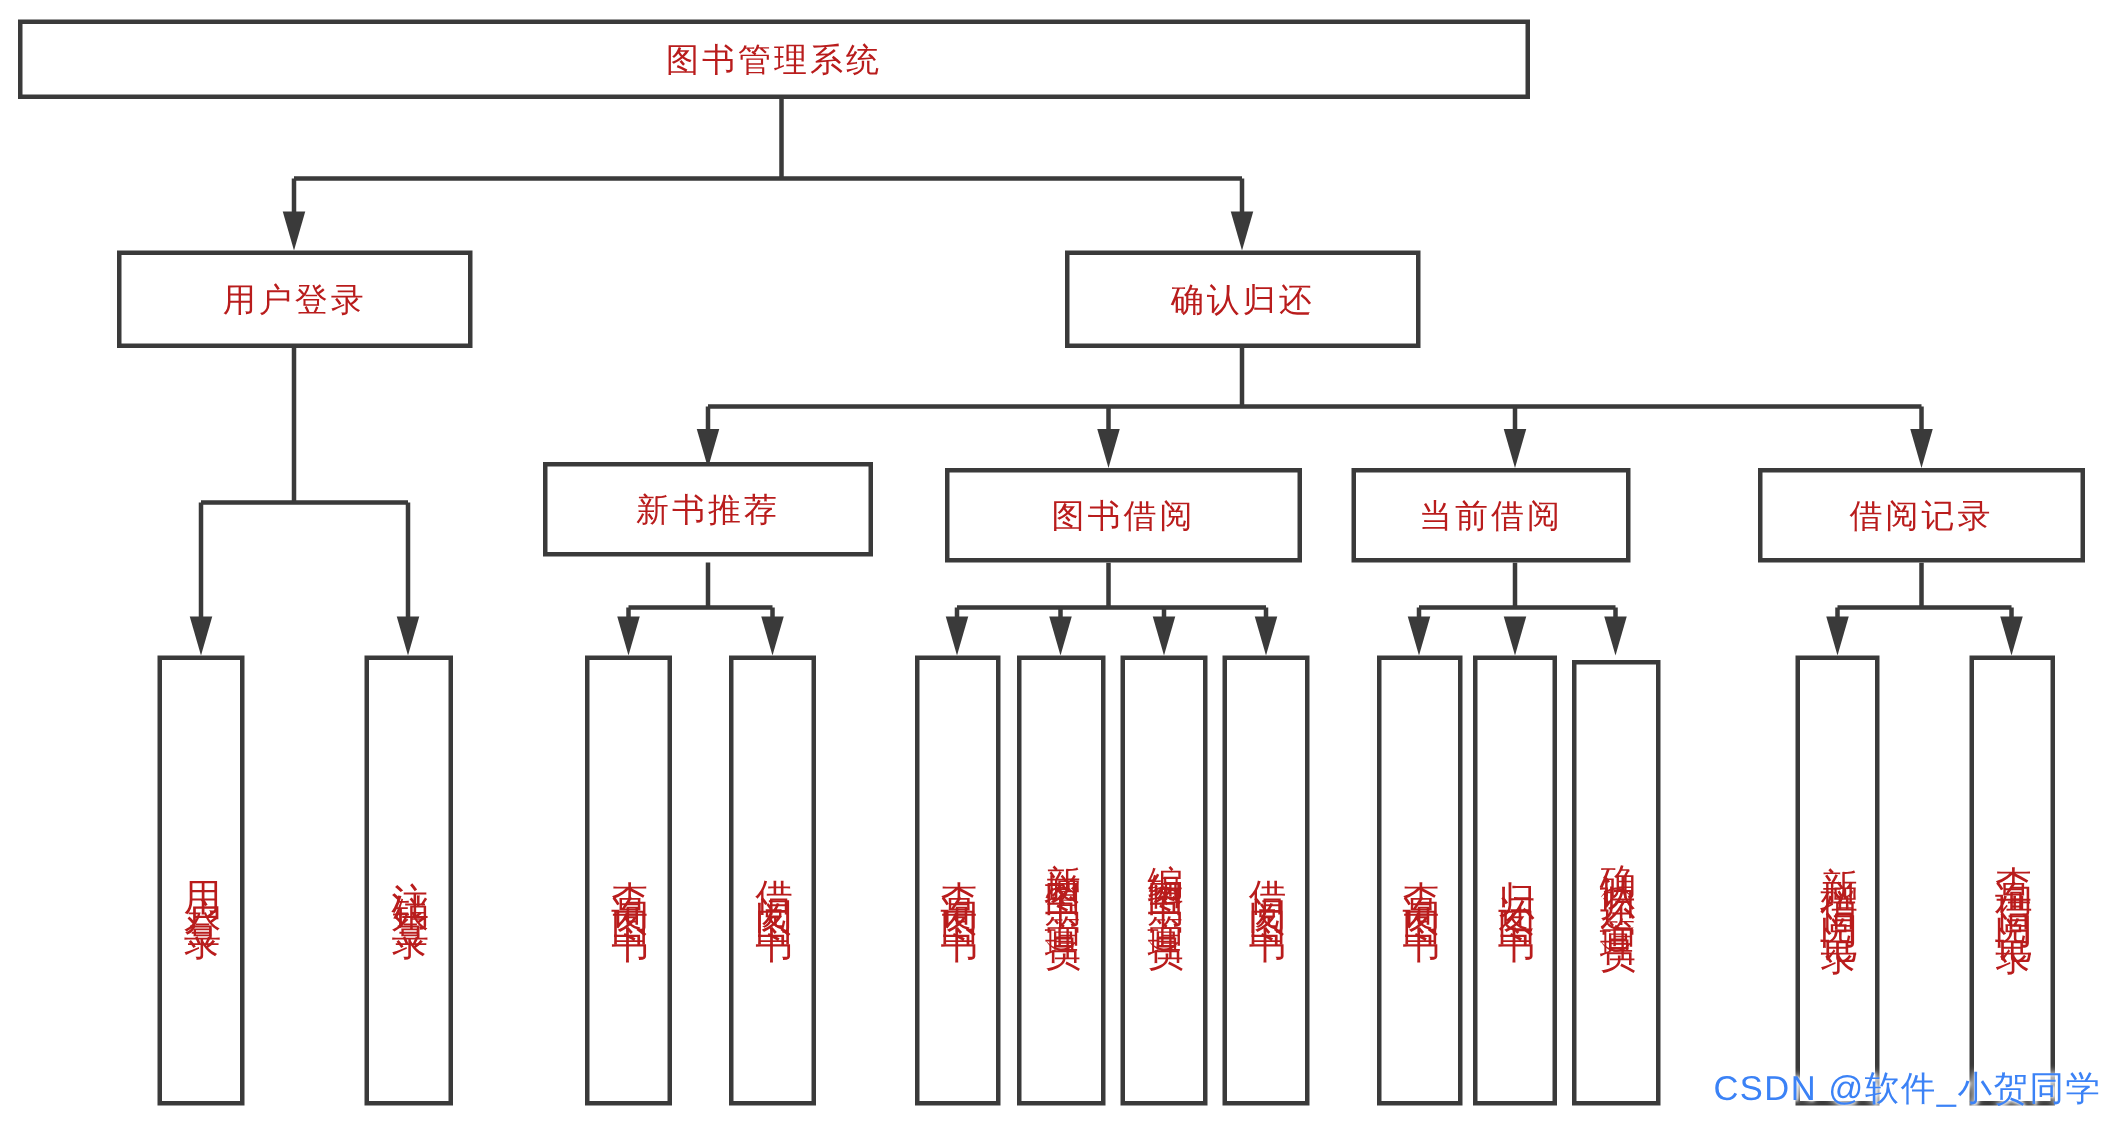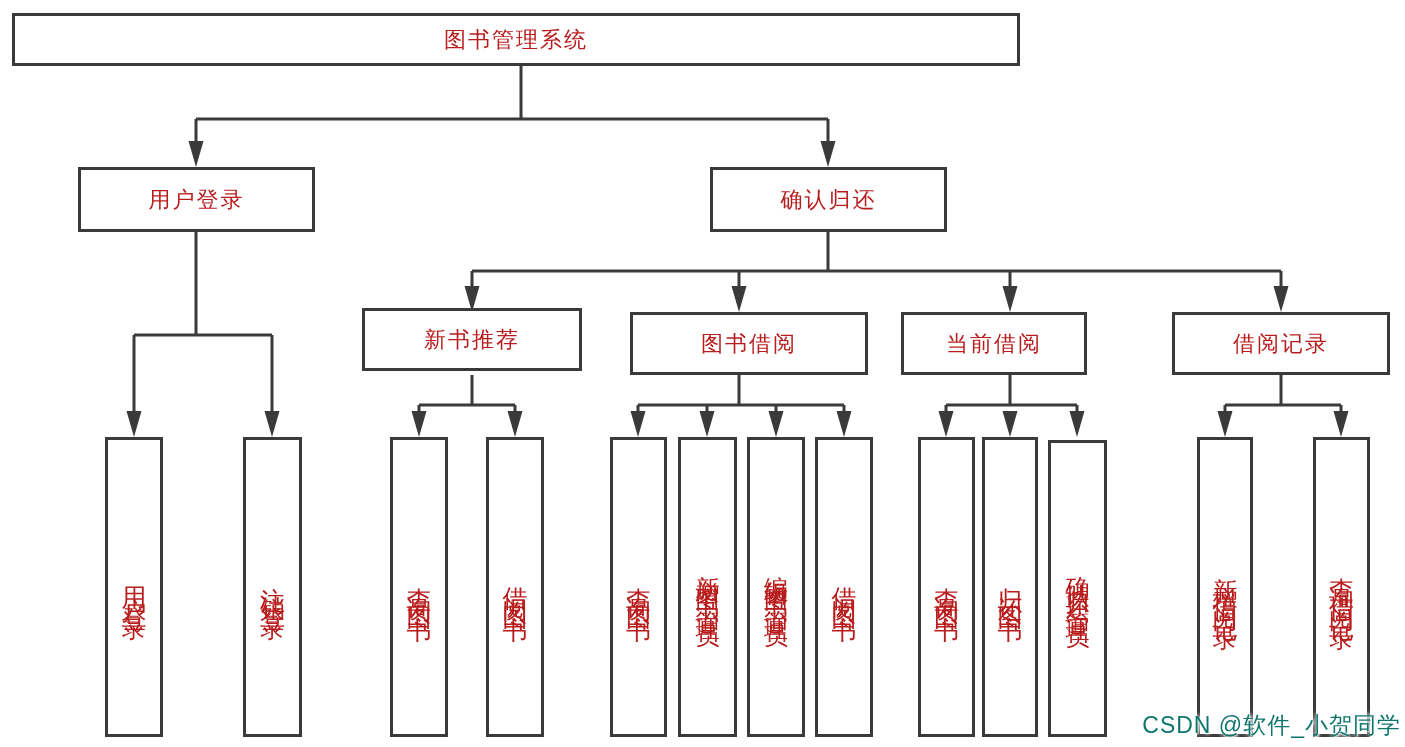--- a/index.html
+++ b/index.html
@@ -17,21 +17,21 @@
   .v-box{
     writing-mode:vertical-rl;text-orientation:mixed;
     font-size:25px;letter-spacing:10px;line-height:1;
   }
   .v-tight{font-size:24px;letter-spacing:7px;}
   #connectors{position:absolute;left:0;top:0;z-index:1;}
   #connectors path{stroke:#3a3a3a;stroke-width:3;fill:none;}
   #connectors polygon{fill:#3a3a3a;stroke:none;}
   .watermark{
     position:absolute;right:4px;bottom:6px;z-index:5;
-    font-size:23px;letter-spacing:1px;color:#0f766e;
+    font-size:23px;letter-spacing:1px;color:#3b82f6;
     text-shadow:0 0 4px #ffffff,0 0 6px #ffffff,1px 1px 2px #ffffff;
   }
 </style>
 </head>
 <body>
 
 <div id="canvas">
 
   <svg id="connectors" width="1405" height="747" viewBox="0 0 1405 747">
     <g>

